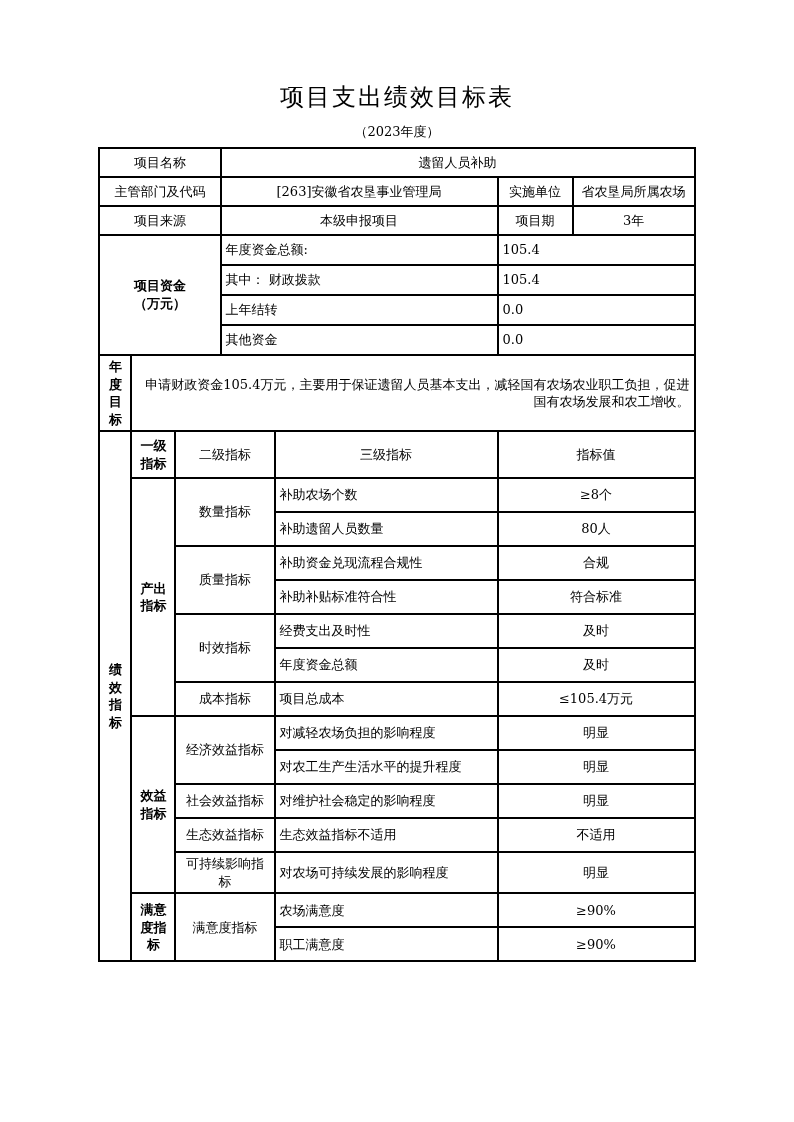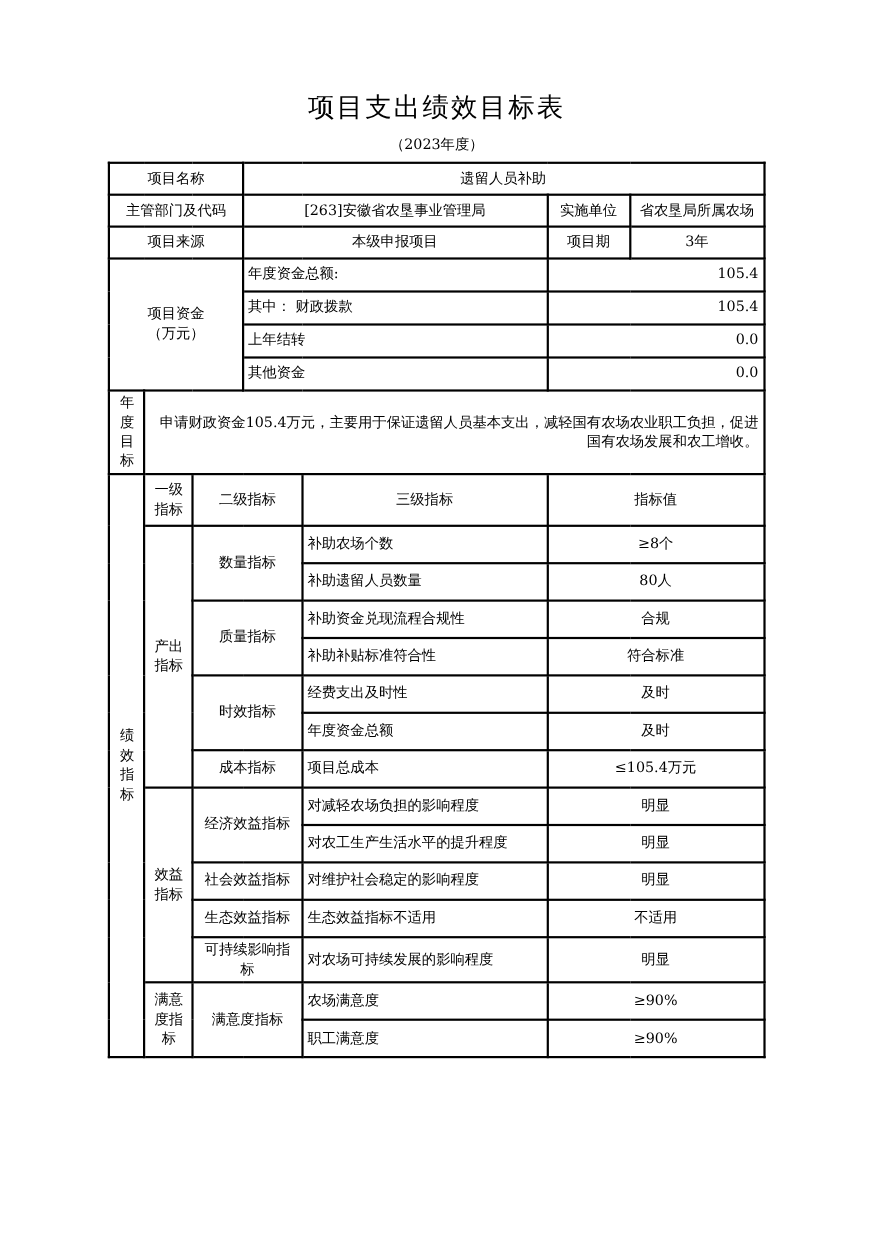--- a/index.html
+++ b/index.html
@@ -45,22 +45,22 @@
     border: 2px solid #000000;
     font-size: 13px;
     line-height: 1.35;
     padding: 2px 4px;
     vertical-align: middle;
     box-sizing: border-box;
     overflow: hidden;
     word-break: break-all;
   }
   .center { text-align: center; padding: 2px 2px; }
-  .pre { white-space: pre-line; }
-  .num { text-align: right; padding-right: 6px; }
+  .pre { white-space: pre-line; font-weight: bold; }
+  .num { padding-right: 6px; }
   .l3 { text-align: left; padding-left: 6px; }
   .goal-text { padding: 4px 6px 4px 8px; line-height: 1.6; text-align: right; }
   .fund0 { padding-left: 7px; }
   .fund1 { padding-left: 11px; }
   .fund2 { padding-left: 31px; }
   .fund3 { padding-left: 33px; }
   tr.h29 { height: 29px; padding-left: 24px; }
   tr.h30 { height: 30px; }
   tr.h59 { height: 59px; }
   tr.h47 { height: 47px; }

